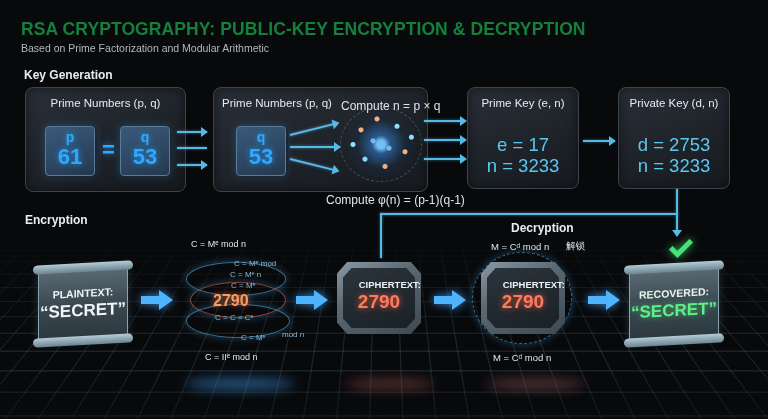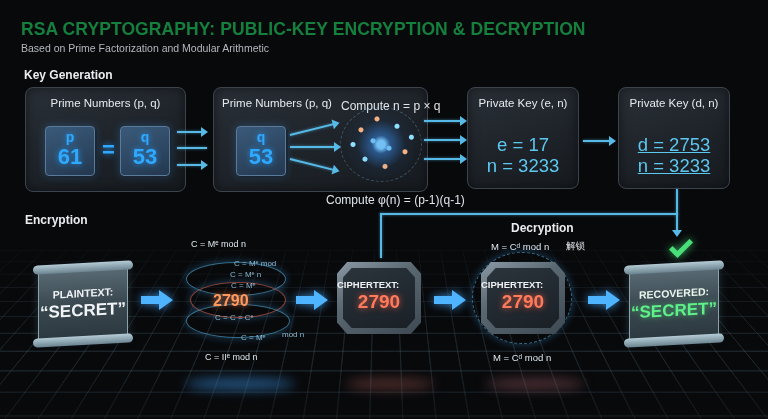--- a/index.html
+++ b/index.html
@@ -101,21 +101,21 @@
   .cipher-box {
     position: absolute; width: 84px; height: 72px;
     background: linear-gradient(150deg, #8a99a5 0%, #5a6872 40%, #3e4952 100%);
     clip-path: polygon(12% 0, 88% 0, 100% 16%, 100% 84%, 88% 100%, 12% 100%, 0 84%, 0 16%);
   }
   .cipher-inner {
     position: absolute; left: 6px; top: 6px; right: 6px; bottom: 6px;
     background: linear-gradient(160deg, #2b343c, #1a2026);
     clip-path: polygon(12% 0, 88% 0, 100% 16%, 100% 84%, 88% 100%, 12% 100%, 0 84%, 0 16%);
   }
-  .cipher-label { position: absolute; left: 0; right: 0; top: 17px; text-align: left; font-size: 9.5px; font-weight: bold; color: #eef2f4; }
+  .cipher-label { position: absolute; left: 0; right: 0; top: 17px; text-align: right; font-size: 9.5px; font-weight: bold; color: #eef2f4; }
   .cipher-value { position: absolute; left: 0; right: 0; top: 29px; text-align: center; font-size: 19px; font-weight: bold; color: #ff7a5c; text-shadow: 0 0 6px rgba(255,100,70,0.8); }
 
   .swirl {
     position: absolute; border-radius: 50%;
     border: 1.5px solid rgba(90,190,240,0.55);
     box-shadow: 0 0 8px rgba(70,170,240,0.35);
   }
   .swirl.red { border-color: rgba(240,110,90,0.55); }
   .formula { position: absolute; font-size: 9px; color: #dfe8ef; white-space: nowrap; }
   .formula.dim { color: #9fd3f0; font-size: 8px; opacity: 0.85; padding-left: 27px; }
@@ -166,32 +166,32 @@
 <div class="arrow-line" style="left:290px;top:134px;width:46px;transform:rotate(-14deg);transform-origin:left center;"></div>
 <div class="arrow-line" style="left:290px;top:146px;width:46px;"></div>
 <div class="arrow-line" style="left:290px;top:158px;width:46px;transform:rotate(14deg);transform-origin:left center;"></div>
 <div class="network"></div>
 
 <div class="arrow-line" style="left:424px;top:120px;width:38px;"></div>
 <div class="arrow-line" style="left:424px;top:139px;width:38px;"></div>
 <div class="arrow-line" style="left:424px;top:158px;width:38px;"></div>
 
 <div class="panel" style="left:467px;top:87px;width:112px;height:102px;">
-  <div class="panel-title" style="top:9px;">Private Key (e, n)</div>
+  <div class="panel-title" style="top:9px;">Prime Key (e, n)</div>
   <div class="key-values" style="top:46px;">
     <div>e = 17</div>
     <div>n = 3233</div>
   </div>
 </div>
 
 <div class="arrow-line" style="left:583px;top:140px;width:28px;"></div>
 
 <div class="panel" style="left:618px;top:87px;width:112px;height:102px;">
   <div class="panel-title" style="top:9px;">Private Key (d, n)</div>
-  <div class="key-values" style="top:46px;text-decoration:underline;">
+  <div class="key-values" style="top:46px;">
     <div>d = 2753</div>
     <div>n = 3233</div>
   </div>
 </div>
 
 <div class="vline head" style="left:676px;top:189px;height:42px;"></div>
 <div class="arrow-line no-head" style="left:380px;top:213px;width:298px;"></div>
 <div class="vline" style="left:380px;top:213px;height:45px;"></div>
 
 <div class="section-label" style="left:25px;top:213px;">Encryption</div>

